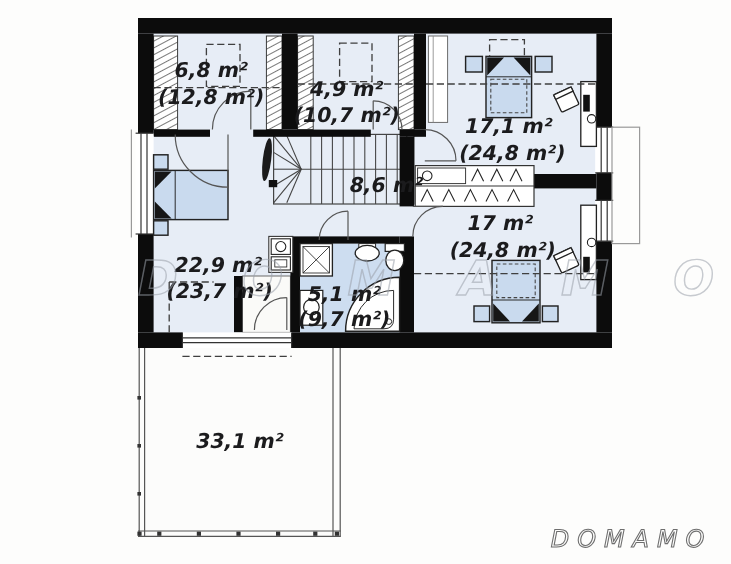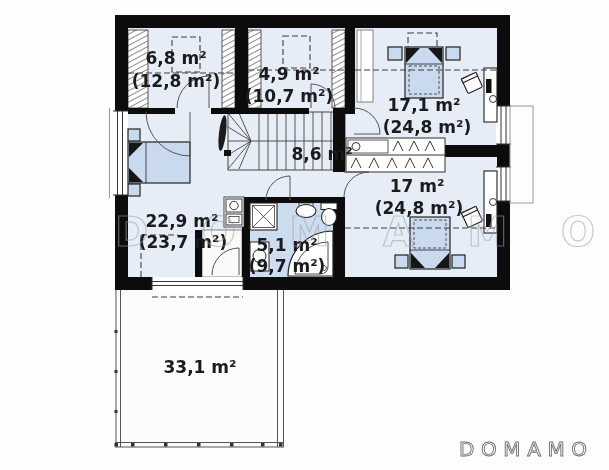--- a/index.html
+++ b/index.html
@@ -1,17 +1,17 @@
 <!DOCTYPE html>
 <html><head>
 <meta charset="utf-8">
 <style>
   html,body{margin:0;padding:0;background:#ffffff;}
   .stage{position:relative;width:609px;height:470px;background:#fdfdfc;overflow:hidden;
-         font-family:"DejaVu Sans",sans-serif;}
+         font-family:"DejaVu Sans",sans-serif;font-style:italic;}
   svg{display:block}
   .area-label{font-family:"DejaVu Sans",sans-serif;font-weight:bold;font-size:17px;fill:#1b1b1d;}
   .wm{font-family:"DejaVu Sans",sans-serif;font-weight:bold;font-size:40px;
       fill:none;stroke:#9ba1ab;stroke-width:1.2;opacity:.55;}
   .logo{font-family:"DejaVu Sans",sans-serif;font-size:20px;fill:none;stroke:#6e6e6e;stroke-width:.9;}
   .wall{fill:#0c0c0c;}
   .furn{fill:#c9daee;stroke:#222;stroke-width:1.2;}
   .white-furn{fill:#ffffff;stroke:#222;stroke-width:1.1;}
   .dash{stroke:#3f3f3f;stroke-width:1.1;fill:none;stroke-dasharray:6 3;}
   .dash-sm{stroke:#444;stroke-width:.9;fill:none;stroke-dasharray:3 2;}

